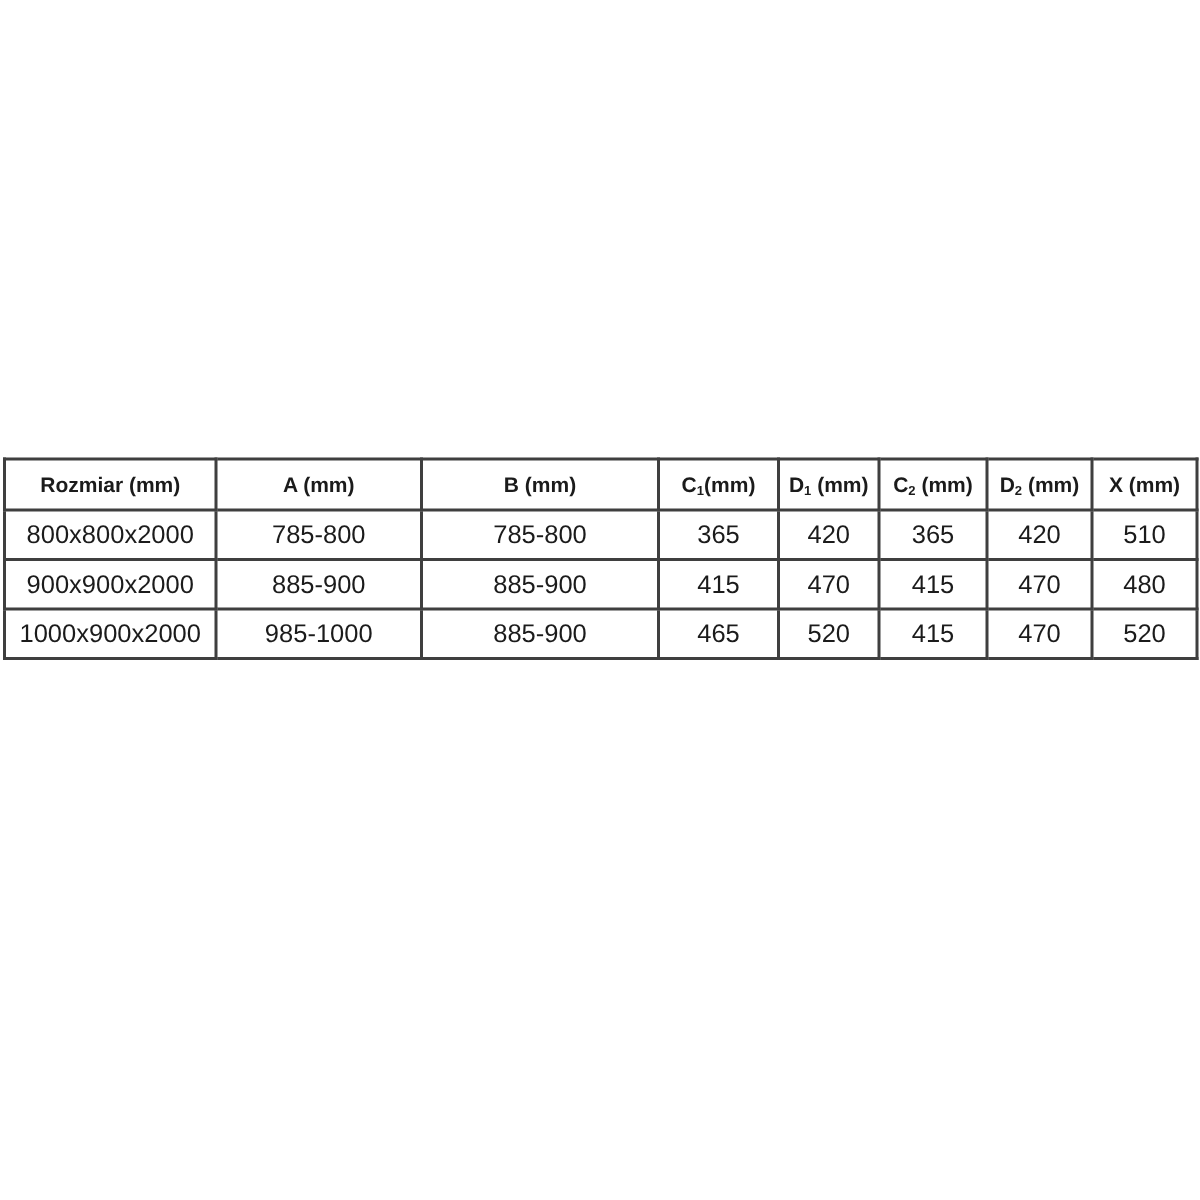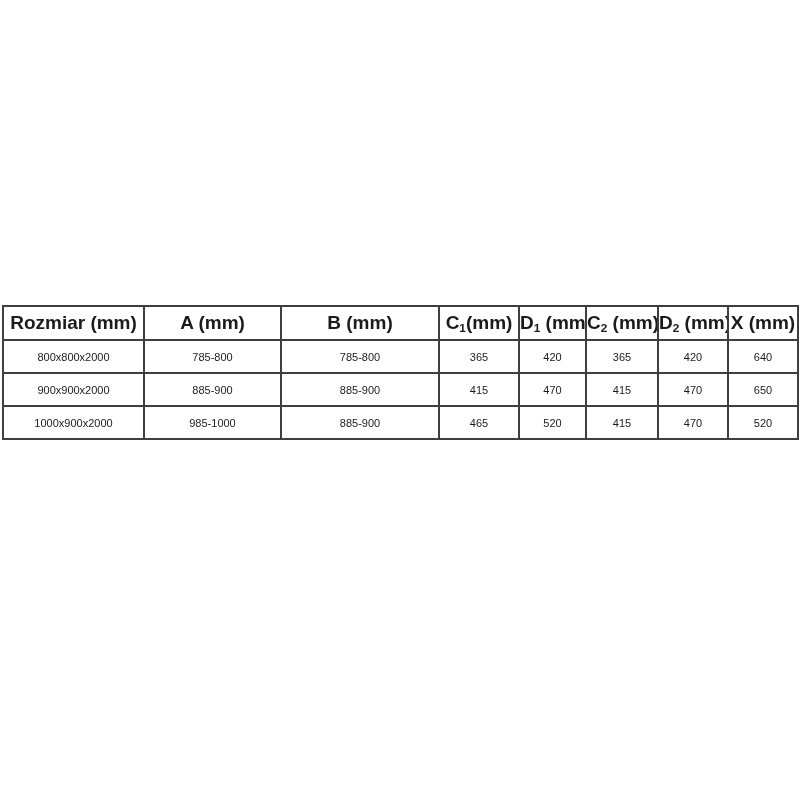--- a/index.html
+++ b/index.html
@@ -27,26 +27,26 @@
   .spec th, .spec td {
     border: 2px solid #3f3f3f;
     text-align: center;
     vertical-align: middle;
     padding: 0;
     overflow: hidden;
     white-space: nowrap;
   }
   .spec th {
     height: 32px;
-    font-size: 19px;
+    font-size: 14px;
     font-weight: bold;
   }
   .spec td {
     height: 31px;
-    font-size: 11px;
+    font-size: 17px;
     font-weight: 400;
   }
   .spec sub {
     font-size: 0.62em;
     vertical-align: -0.22em;
     font-weight: inherit;
     line-height: 0;
   }
 </style>
 </head>
@@ -78,31 +78,31 @@
     </thead>
     <tbody>
       <tr>
         <td>800x800x2000</td>
         <td>785-800</td>
         <td>785-800</td>
         <td>365</td>
         <td>420</td>
         <td>365</td>
         <td>420</td>
-        <td>640</td>
+        <td>510</td>
       </tr>
       <tr>
         <td>900x900x2000</td>
         <td>885-900</td>
         <td>885-900</td>
         <td>415</td>
         <td>470</td>
         <td>415</td>
         <td>470</td>
-        <td>650</td>
+        <td>480</td>
       </tr>
       <tr>
         <td>1000x900x2000</td>
         <td>985-1000</td>
         <td>885-900</td>
         <td>465</td>
         <td>520</td>
         <td>415</td>
         <td>470</td>
         <td>520</td>

